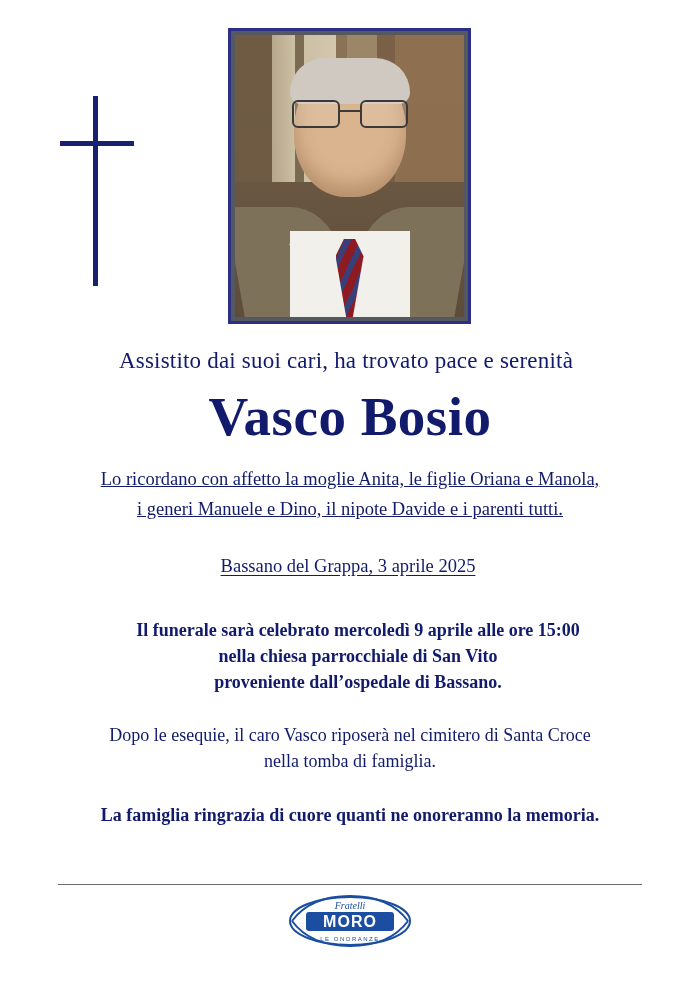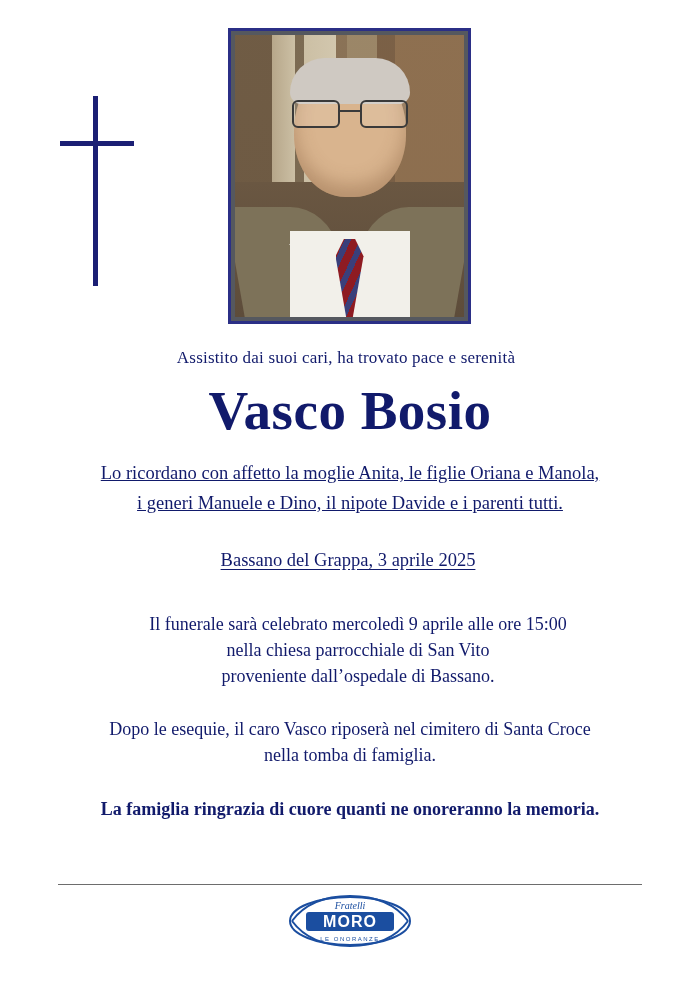--- a/index.html
+++ b/index.html
@@ -175,21 +175,21 @@
 
   
   .text-col {
     position: absolute;
     left: 0;
     top: 348px;
     width: 700px;
     text-align: center;
   }
   .intro {
-    font-size: 17px;
+    font-size: 23px;
     letter-spacing: 0.2px;
     margin: 0 8px 10px 0;
   }
   .name {
     font-size: 55px;
     line-height: 1.05;
     margin: 14px 0 20px 0;
     letter-spacing: 0.5px;
   }
   .remember {
@@ -201,20 +201,21 @@
   .place-date {
     font-size: 18.5px;
     margin: 34px 4px 0 0;
     text-decoration: underline;
     text-underline-offset: 3px;
   }
   .funeral {
     font-size: 18px;
     line-height: 1.45;
     margin: 40px 0 0 16px;
+    font-weight: bold;
   }
   .burial {
     font-size: 18px;
     line-height: 1.45;
     margin: 26px 0 0 0;
   }
   .thanks {
     font-size: 18px;
     line-height: 1.45;
     margin: 28px 0 0 0;

